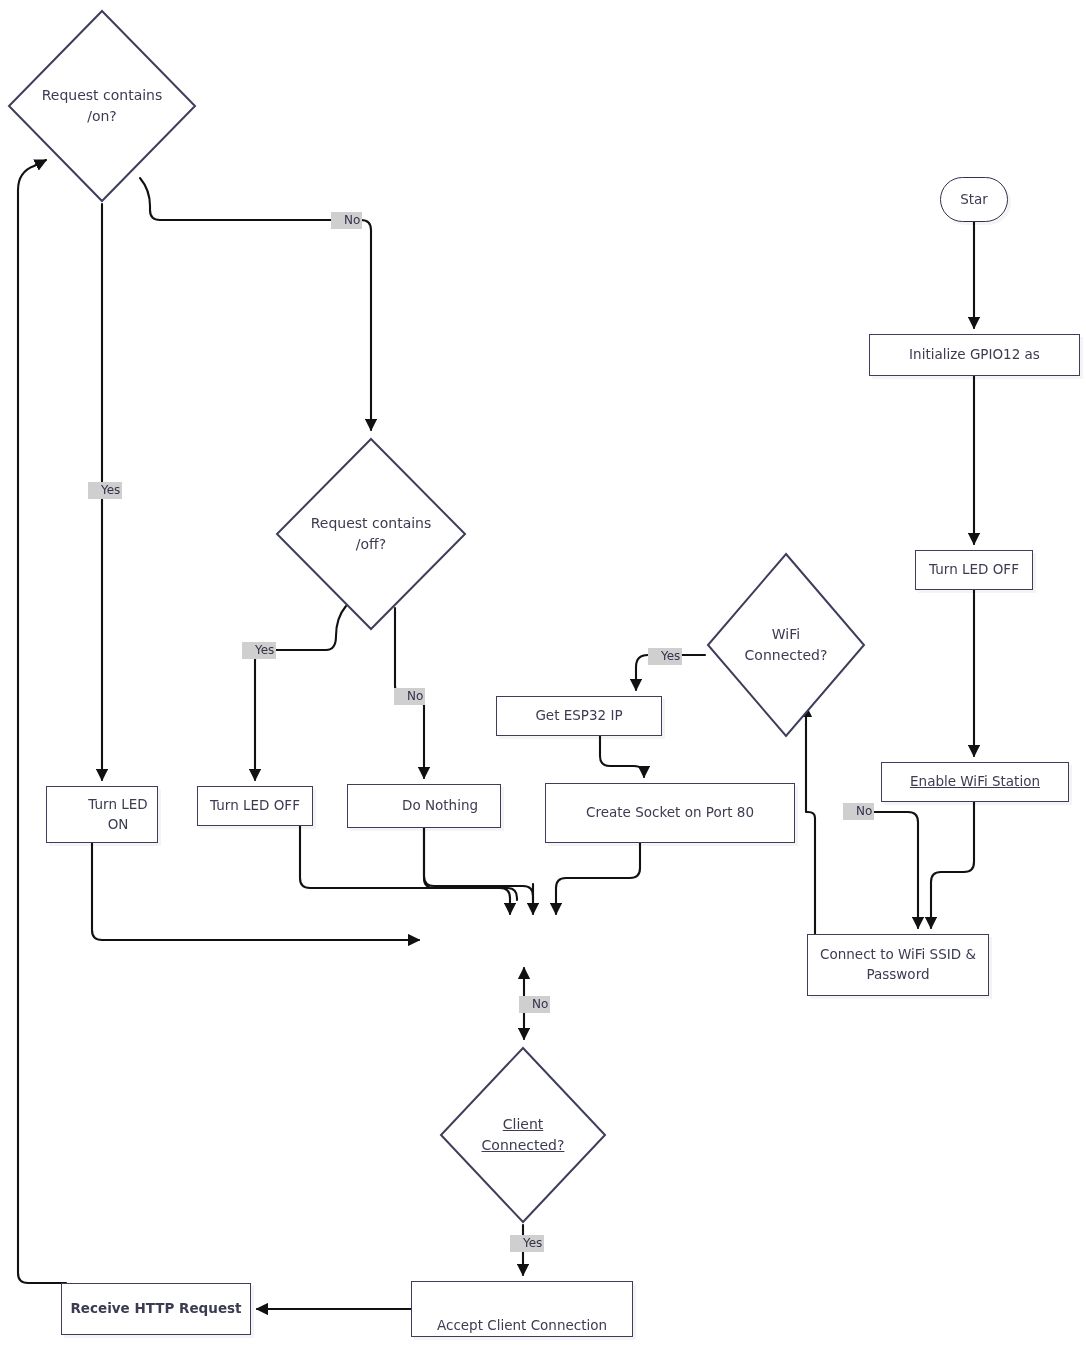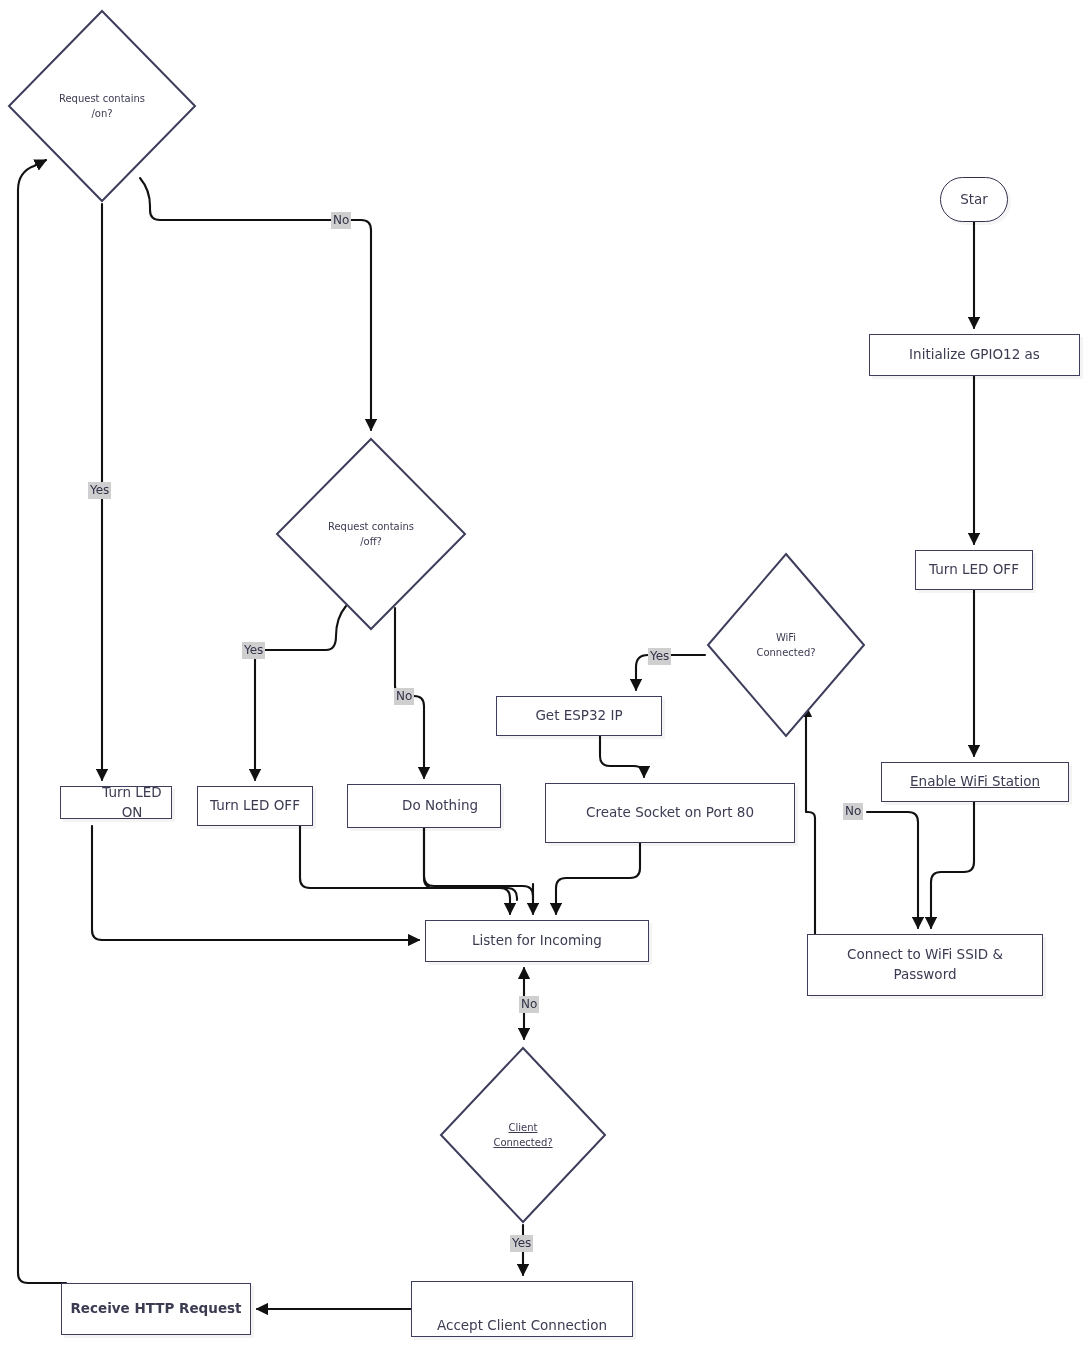--- a/index.html
+++ b/index.html
@@ -52,32 +52,32 @@
     position: absolute;
     left: 0; top: 0;
     width: 100%;
     height: 100%;
     z-index: 1;
   }
   .diamond-label {
     position: relative;
     z-index: 2;
     color: #3b3b52;
-    font-size: 10px;
+    font-size: 14px;
     line-height: 1.5;
     white-space: pre-line;
     pointer-events: none;
   }
   .edge-label {
     position: absolute;
     background: #cfcfcf;
     color: #32324a;
     font-size: 12px;
     line-height: 1;
-    padding: 2px 2px 3px 2px;
+    padding: 2px 2px 3px 13px;
     z-index: 4;
     white-space: nowrap;
   }
   .box-text { white-space: pre-line; padding: 0 6px; }
 </style>
 </head>
 <body>
 
 <div id="canvas">
 
@@ -142,44 +142,41 @@
   </div>
 
   <div class="node node-process" style="left:915px; top:550px; width:118px; height:40px;">
     <span class="box-text">Turn LED OFF</span>
   </div>
 
   <div class="node node-process" style="left:881px; top:762px; width:188px; height:40px;text-decoration:underline;">
     <span class="box-text">Enable WiFi Station</span>
   </div>
 
-  <div class="node node-process" style="left:807px; top:934px; width:236px; height:62px;">
+  <div class="node node-process" style="left:807px; top:934px; width:182px; height:62px;">
     <span class="box-text">Connect to WiFi SSID &amp;
 Password</span>
   </div>
 
   <div class="node node-decision" style="left:705px; top:551px; width:162px; height:188px;">
     <svg class="diamond-shape" viewBox="0 0 162 188" preserveAspectRatio="none">
       <polygon points="81,3 159,94 81,185 3,94" fill="#ffffff" stroke="#3d3d5c" stroke-width="2"></polygon>
     </svg>
     <span class="diamond-label">WiFi
 Connected?</span>
   </div>
 
   <div class="node node-process" style="left:496px; top:696px; width:166px; height:40px;">
     <span class="box-text">Get ESP32 IP</span>
   </div>
 
   <div class="node node-process" style="left:545px; top:783px; width:250px; height:60px;">
     <span class="box-text">Create Socket on Port 80</span>
   </div>
 
-  <div class="node node-process" style="left:425px; top:920px; width:224px; height:42px;">
-    <span class="box-text">Listen for Incoming</span>
-  </div>
 
   <div class="node node-decision" style="left:438px; top:1045px; width:170px; height:180px;text-decoration:underline;">
     <svg class="diamond-shape" viewBox="0 0 170 180" preserveAspectRatio="none">
       <polygon points="85,3 167,90 85,177 3,90" fill="#ffffff" stroke="#3d3d5c" stroke-width="2"></polygon>
     </svg>
     <span class="diamond-label">Client
 Connected?</span>
   </div>
 
   <div class="node node-process" style="left:411px; top:1281px; width:222px; height:56px;align-items:flex-end;">
@@ -199,21 +196,21 @@
   </div>
 
   <div class="node node-decision" style="left:274px; top:436px; width:194px; height:196px;">
     <svg class="diamond-shape" viewBox="0 0 194 196" preserveAspectRatio="none">
       <polygon points="97,3 191,98 97,193 3,98" fill="#ffffff" stroke="#3d3d5c" stroke-width="2"></polygon>
     </svg>
     <span class="diamond-label">Request contains
 /off?</span>
   </div>
 
-  <div class="node node-process" style="left:60px; top:786px; width:112px; height:33px;padding-left:32px;">
+  <div class="node node-process" style="left:46px; top:786px; width:112px; height:57px;padding-left:32px;">
     <span class="box-text">Turn LED ON</span>
   </div>
 
   <div class="node node-process" style="left:197px; top:786px; width:116px; height:40px;">
     <span class="box-text">Turn LED OFF</span>
   </div>
 
   <div class="node node-process" style="left:347px; top:784px; width:154px; height:44px;padding-left:32px;">
     <span class="box-text">Do Nothing</span>
   </div>

